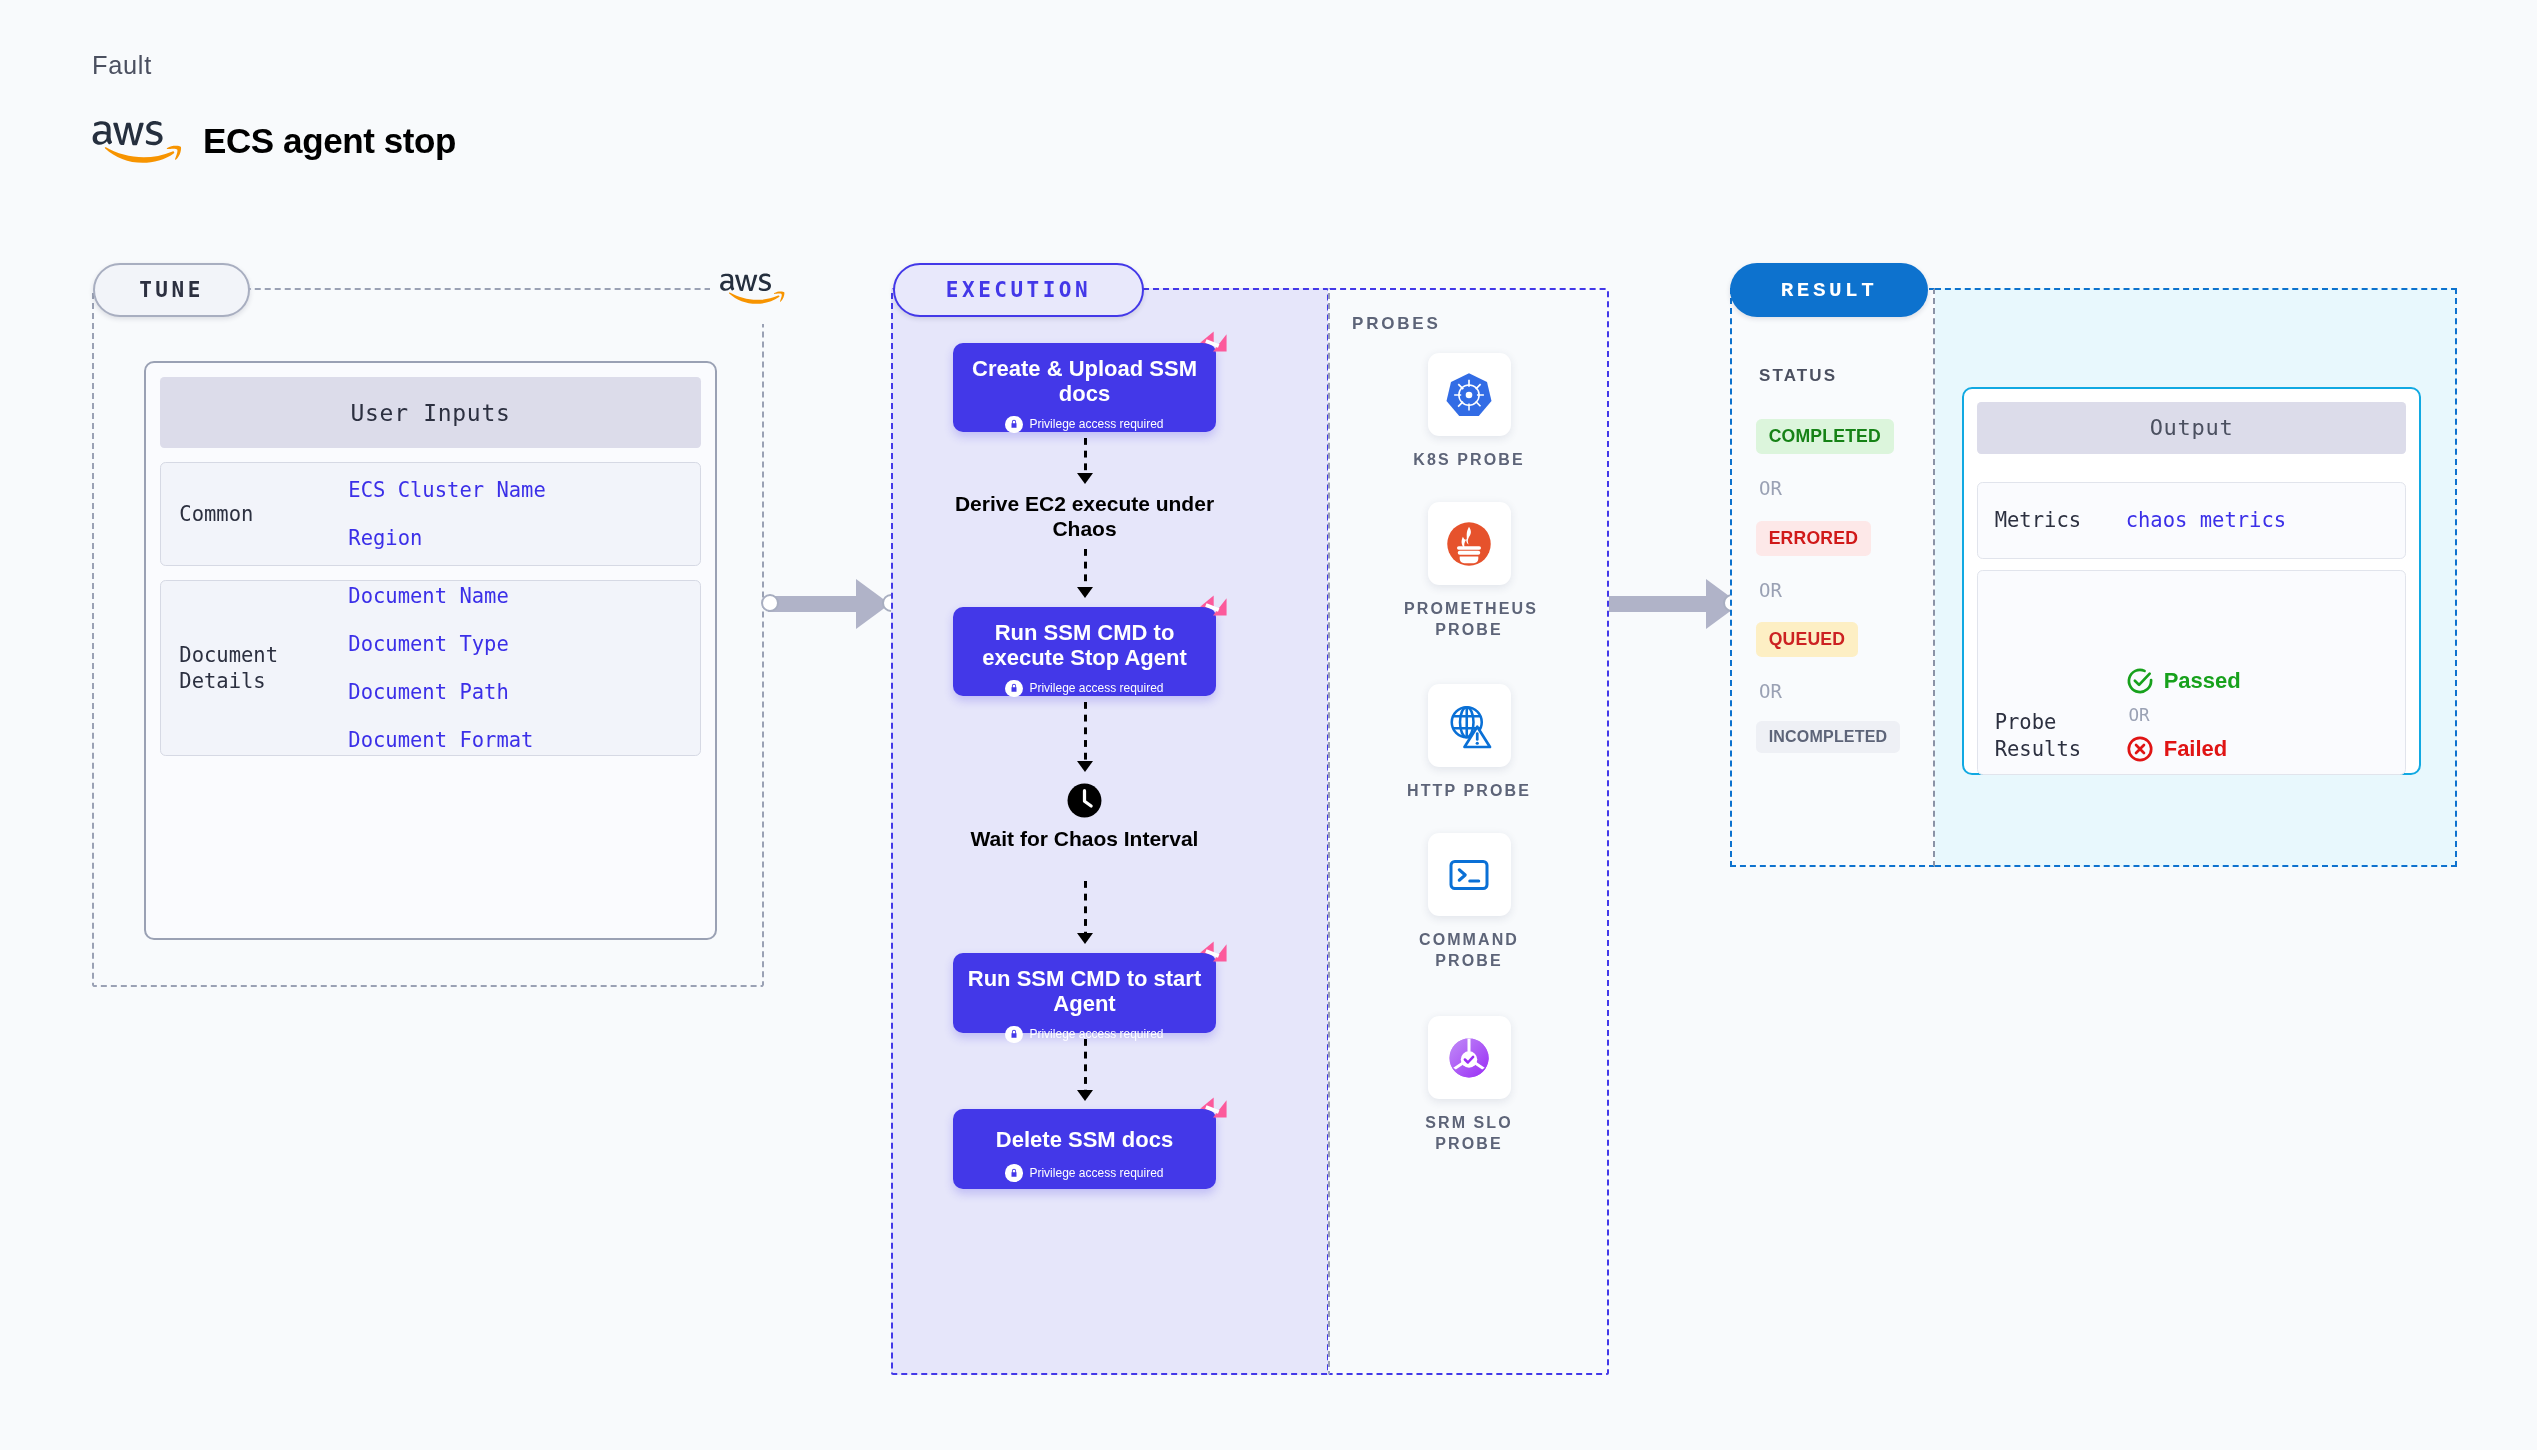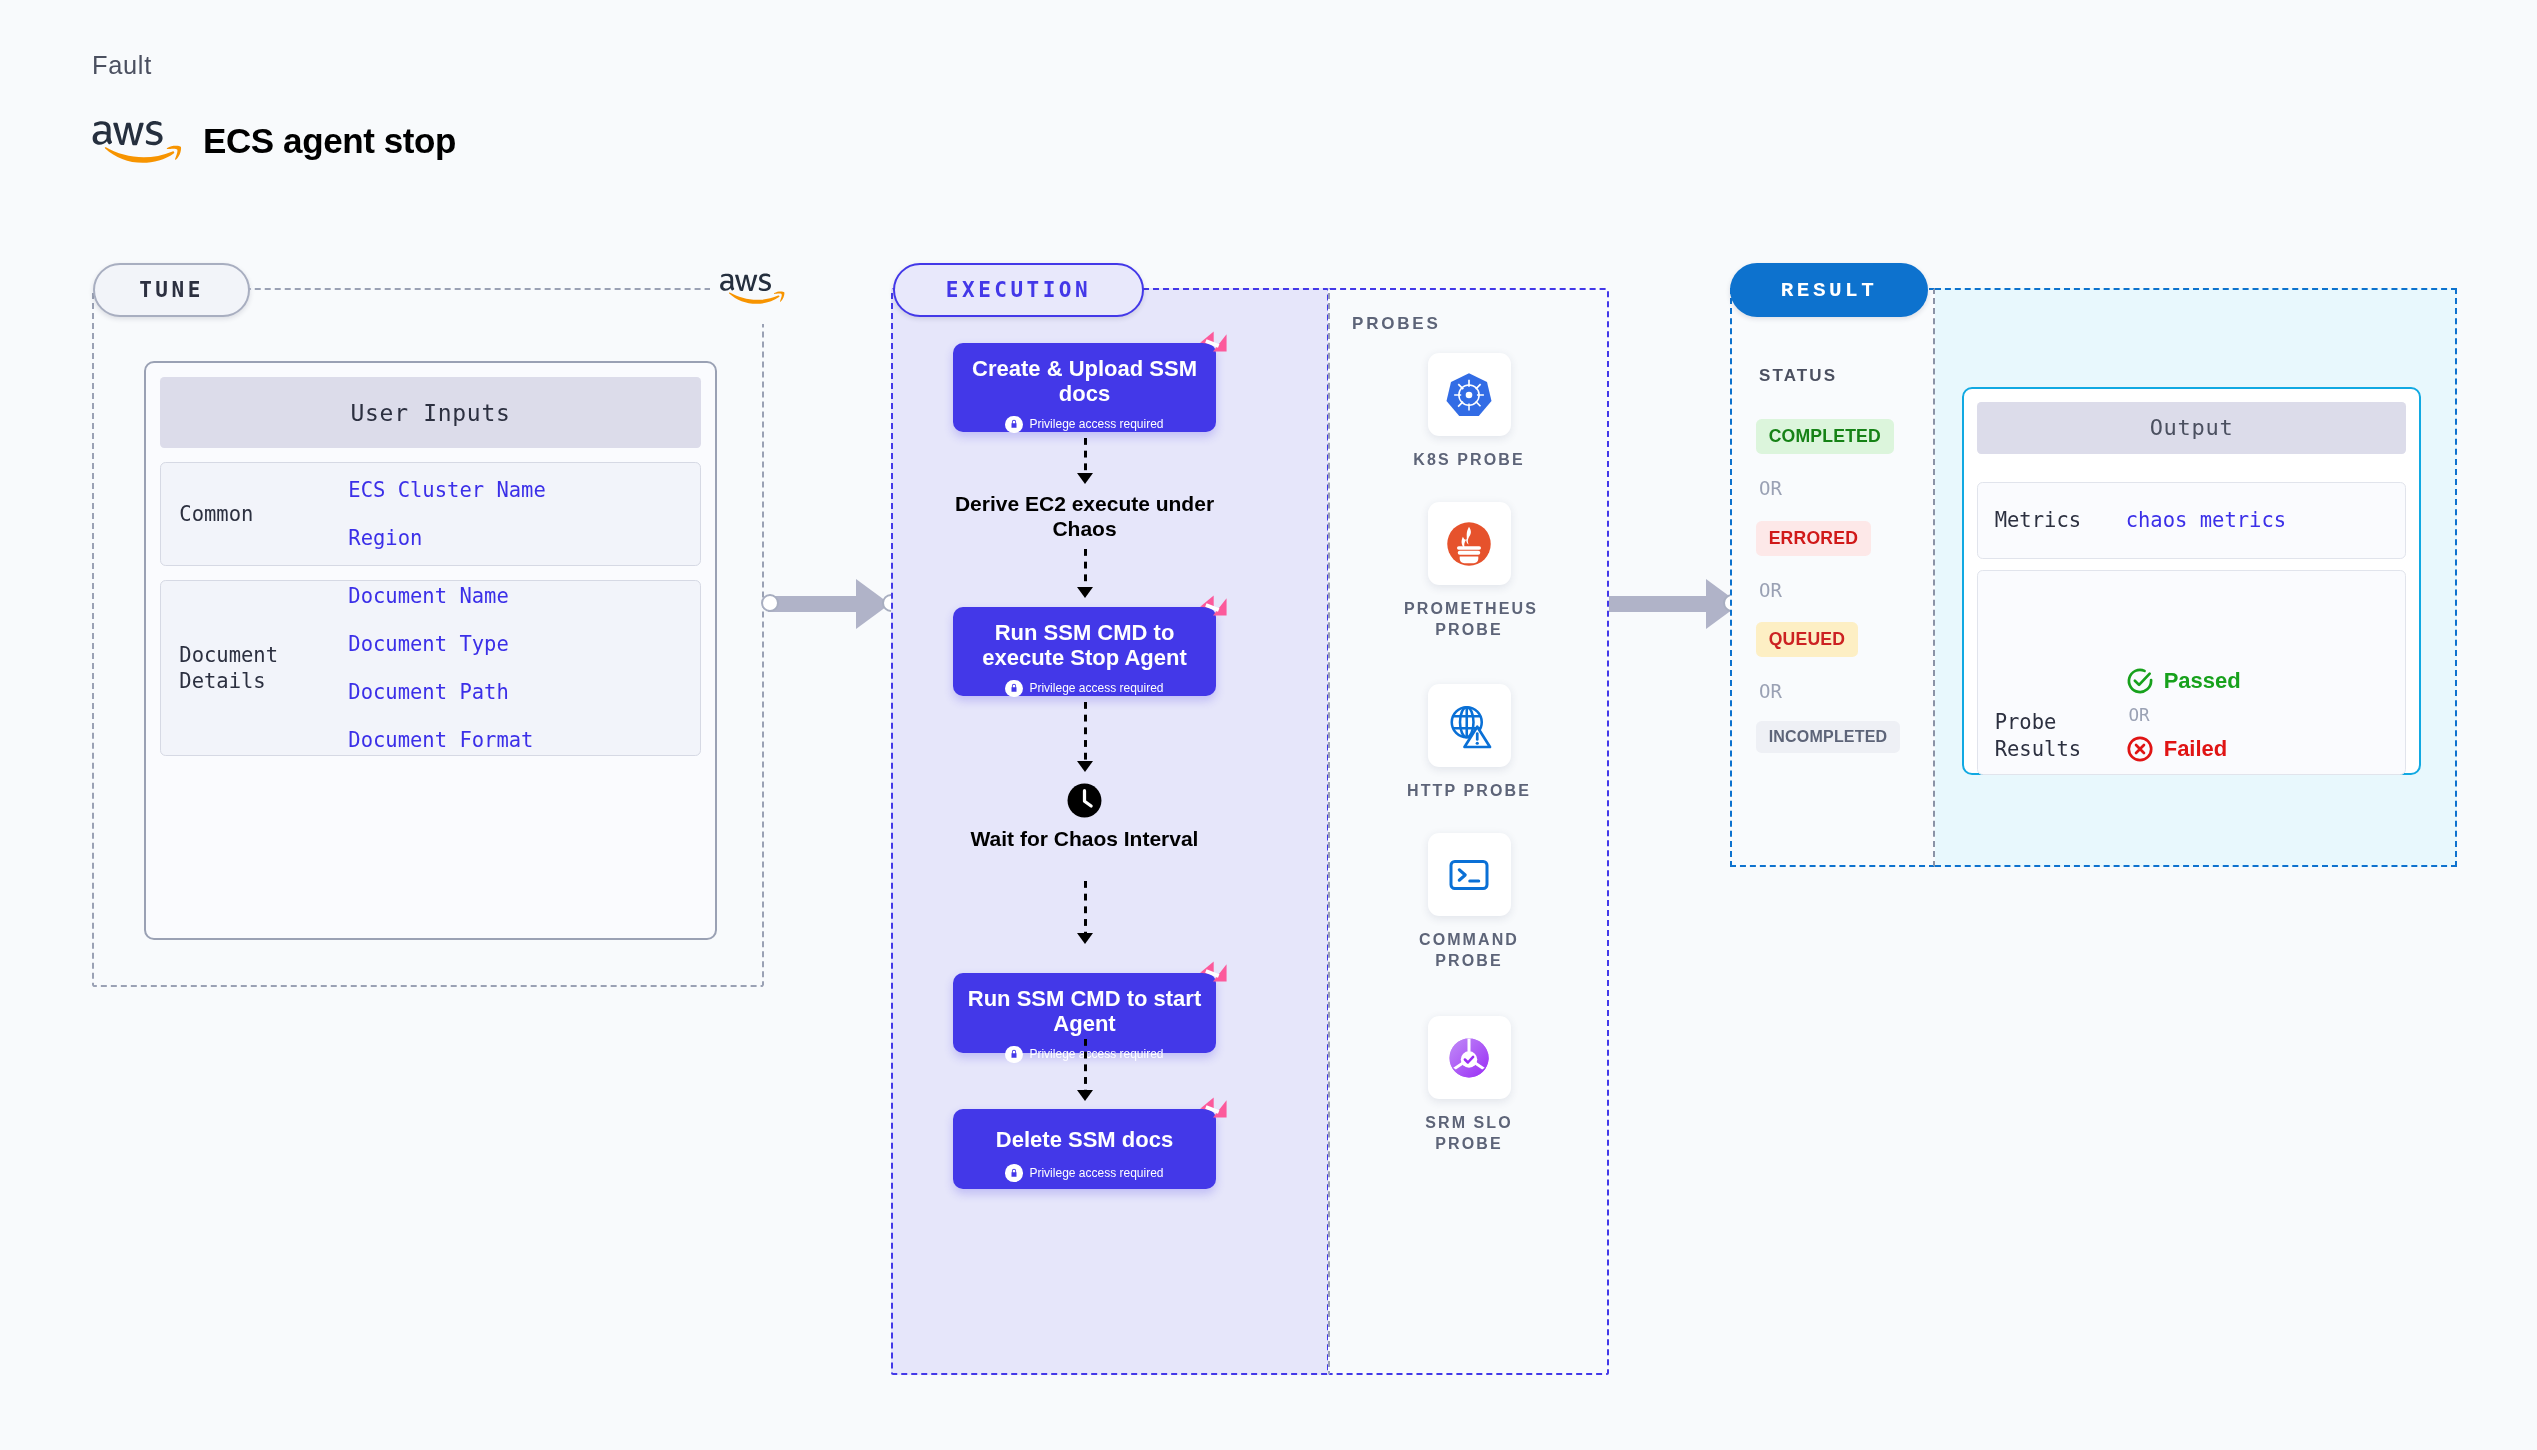--- a/index.html
+++ b/index.html
@@ -359,21 +359,21 @@
     <div class="plain-node" style="top:494px;">
       <svg class="clock-ico" viewBox="0 0 24 24">
         <circle cx="12" cy="12" r="11" fill="#000"></circle>
         <path d="M12 5.6v6.9l4.3 3.1" stroke="#fff" stroke-width="2.1" fill="none" stroke-linecap="round" stroke-linejoin="round"></path>
       </svg>
       <span>Wait for Chaos Interval</span>
     </div>
     <div class="connector" style="top:593px; height:55px;"></div>
     <div class="arrowhead" style="top:645px;"></div>
 
-    <div class="node" style="top:665px; height:80px;margin-top:20px;">
+    <div class="node" style="top:665px; height:80px;">
       <svg class="flag" viewBox="0 0 42 42">
         <path fill="#fc5a9b" d="M3 18 L22 2 L22 20 Z"></path>
         <path fill="#fc5a9b" d="M40 6 L40 30 L21 30 Z"></path>
         <path fill="#fff" d="M12 13 L30 20 L28 25 L10 18 Z"></path>
       </svg>
       <div class="node-title">Run SSM CMD to start Agent</div>
       <div class="node-sub">
         <span class="lock-badge">
           <svg viewBox="0 0 24 24">
               <path fill="#4338e8" d="M12 2a5 5 0 00-5 5v3H6v11h12V10h-1V7a5 5 0 00-5-5zm0 2a3 3 0 013 3v3H9V7a3 3 0 013-3z"></path>

